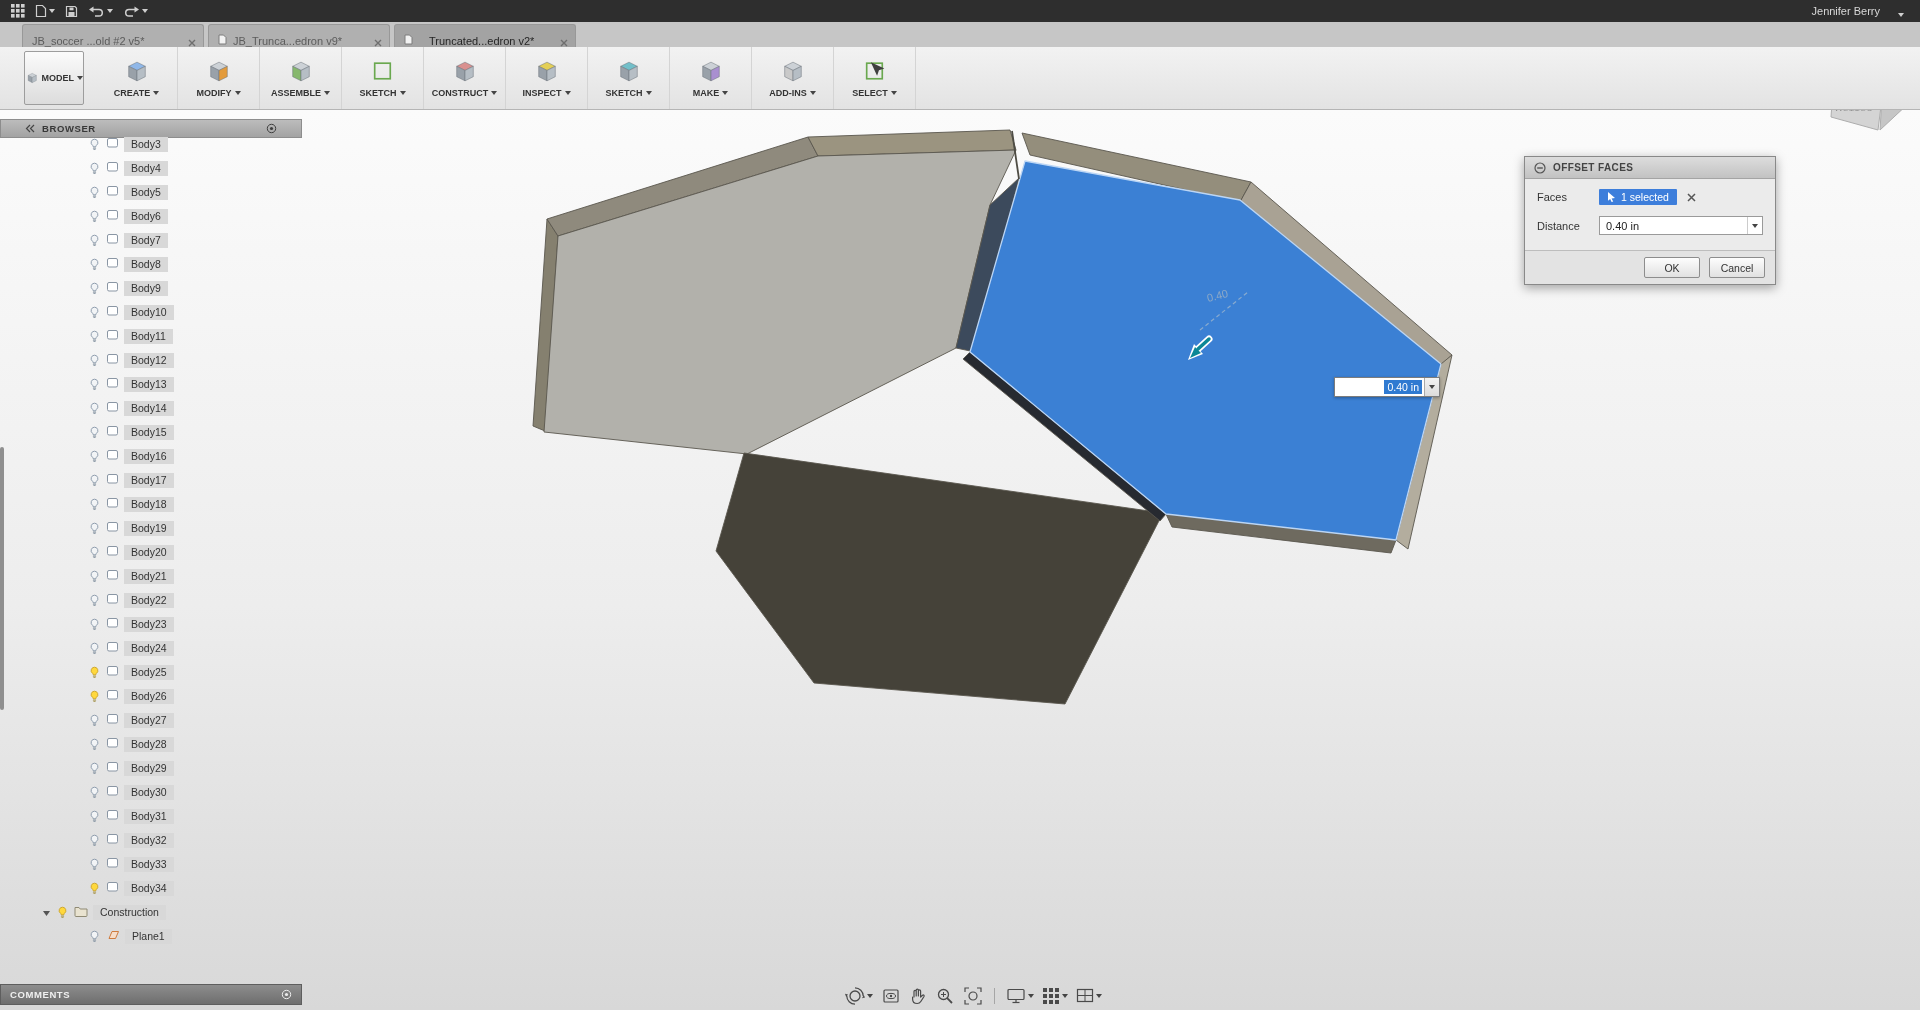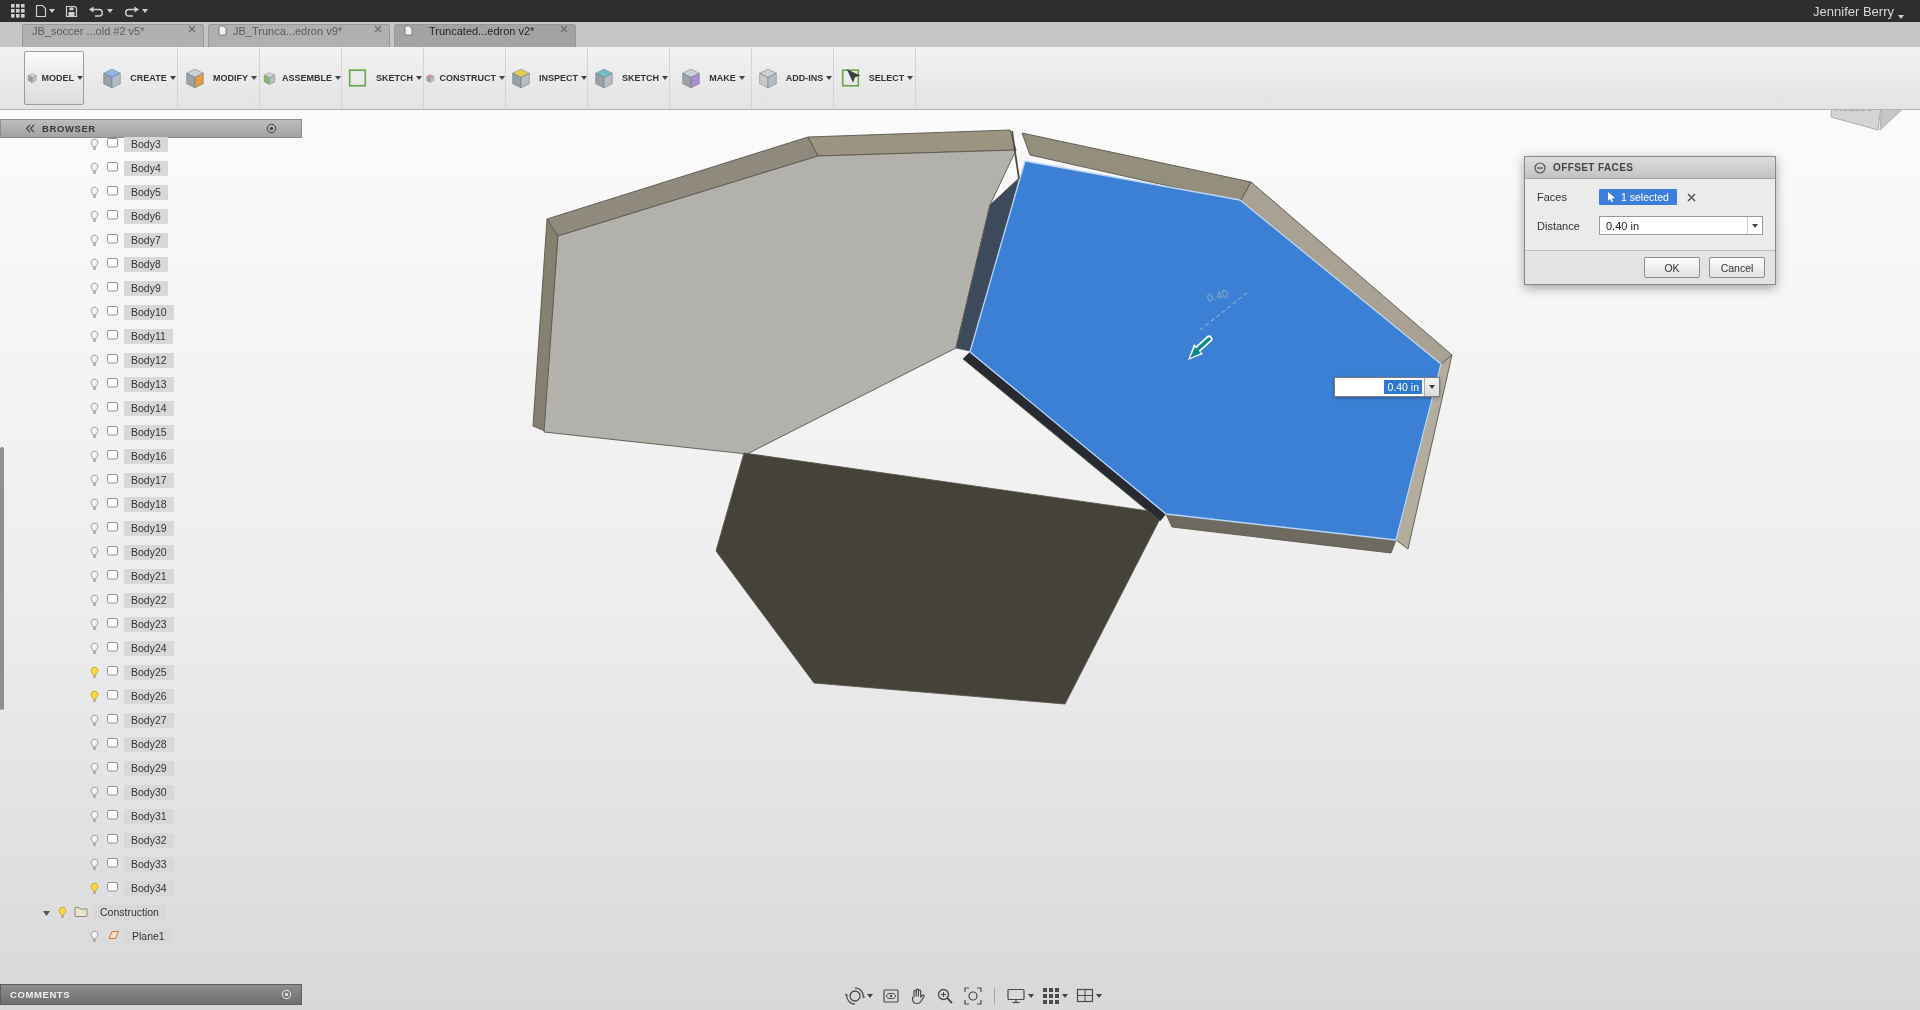--- a/index.html
+++ b/index.html
@@ -4,41 +4,41 @@
 <style>
   html,body{margin:0;padding:0;width:1920px;height:1010px;overflow:hidden;
     font-family:"Liberation Sans","DejaVu Sans",sans-serif;background:#dcdcdc;position:relative;}
   *{box-sizing:border-box;}
 
   
   .app-bar{position:absolute;top:0;left:0;right:0;height:22px;background:#2e2e2e;display:flex;align-items:center;z-index:10;}
   .app-icons{display:flex;align-items:center;gap:4px;padding-left:8px;}
   .app-ic{height:18px;display:flex;align-items:center;justify-content:center;padding:0 3px;}
   .caret-w{width:0;height:0;border-left:3px solid transparent;border-right:3px solid transparent;border-top:4px solid #cfcfcf;margin-left:2px;}
-  .user-menu{margin-left:auto;color:#d8d8d8;font-size:13px;padding-right:16px;display:flex;align-items:flex-end;gap:2px;}
+  .user-menu{margin-left:auto;color:#d8d8d8;font-size:11px;padding-right:16px;display:flex;align-items:flex-end;gap:16px;}
 
   
   .tab-bar{position:absolute;top:22px;left:0;right:0;height:25px;background:#c6c6c6;display:flex;align-items:flex-end;padding-left:22px;z-index:10;}
-  .tab{width:182px;height:23px;display:flex;align-items:flex-start;gap:6px;padding:0 7px 0 9px;margin-right:4px;
+  .tab{width:182px;height:23px;display:flex;align-items:flex-end;gap:6px;padding:0 7px 0 9px;margin-right:4px;
     background:#b0b0b0;border:1px solid #989898;border-bottom:none;border-radius:3px 3px 0 0;font-size:11px;color:#5c5c5c;}
   .tab.active{background:#a3a3a3;color:#262626;gap:16px;}
   .tab-label{flex:1;white-space:nowrap;overflow:hidden;text-overflow:ellipsis;}
   .tab-doc{display:none;flex:0 0 auto;}
   .tab.has-icon .tab-doc{display:block;}
   .tab-x{flex:0 0 auto;display:flex;}
 
   
   .toolbar{position:absolute;top:47px;left:0;right:0;height:63px;background:linear-gradient(#f2f2f2,#e3e3e3);
     border-bottom:1px solid #b5b5b5;display:flex;align-items:stretch;z-index:10;}
   .model-block{width:60px;margin:4px 12px 4px 24px;background:linear-gradient(#fbfbfb,#dcdcdc);border:1px solid #9d9d9d;
     border-radius:2px;display:flex;align-items:center;justify-content:center;gap:2px;}
   .model-label,.tb-label{font-size:9px;font-weight:bold;color:#333;display:flex;align-items:center;gap:3px;}
   .caret-d{width:0;height:0;border-left:3px solid transparent;border-right:3px solid transparent;border-top:4px solid #444;}
   .tb-groups{display:flex;}
-  .tb-group{width:82px;display:flex;align-items:center;justify-content:center;gap:3px;border-right:1px solid #d4d4d4;}
+  .tb-group{width:82px;display:flex;flex-direction:column;align-items:center;justify-content:center;gap:3px;border-right:1px solid #d4d4d4;}
   .cu-top{fill:#ccd1d6;}.cu-left{fill:#99a1a9;}.cu-right{fill:#b6bec5;}
   .cu-top,.cu-left,.cu-right{stroke:#6b737b;stroke-width:.5;}
   .cu-sq{display:none;fill:none;stroke:#6aa84f;stroke-width:1.6;}
   .cu-cursor{display:none;fill:#3f3f3f;}
   .tb-group:nth-of-type(1) .cu-top{fill:#8fb7e8;}
   .tb-group:nth-of-type(2) .cu-right{fill:#e39b3c;}
   .tb-group:nth-of-type(3) .cu-left{fill:#86b86d;}
   .tb-group:nth-of-type(4) .cu-top,.tb-group:nth-of-type(4) .cu-left,.tb-group:nth-of-type(4) .cu-right{display:none;}
   .tb-group:nth-of-type(4) .cu-sq{display:block;}
   .tb-group:nth-of-type(5) .cu-top{fill:#d9908f;}

